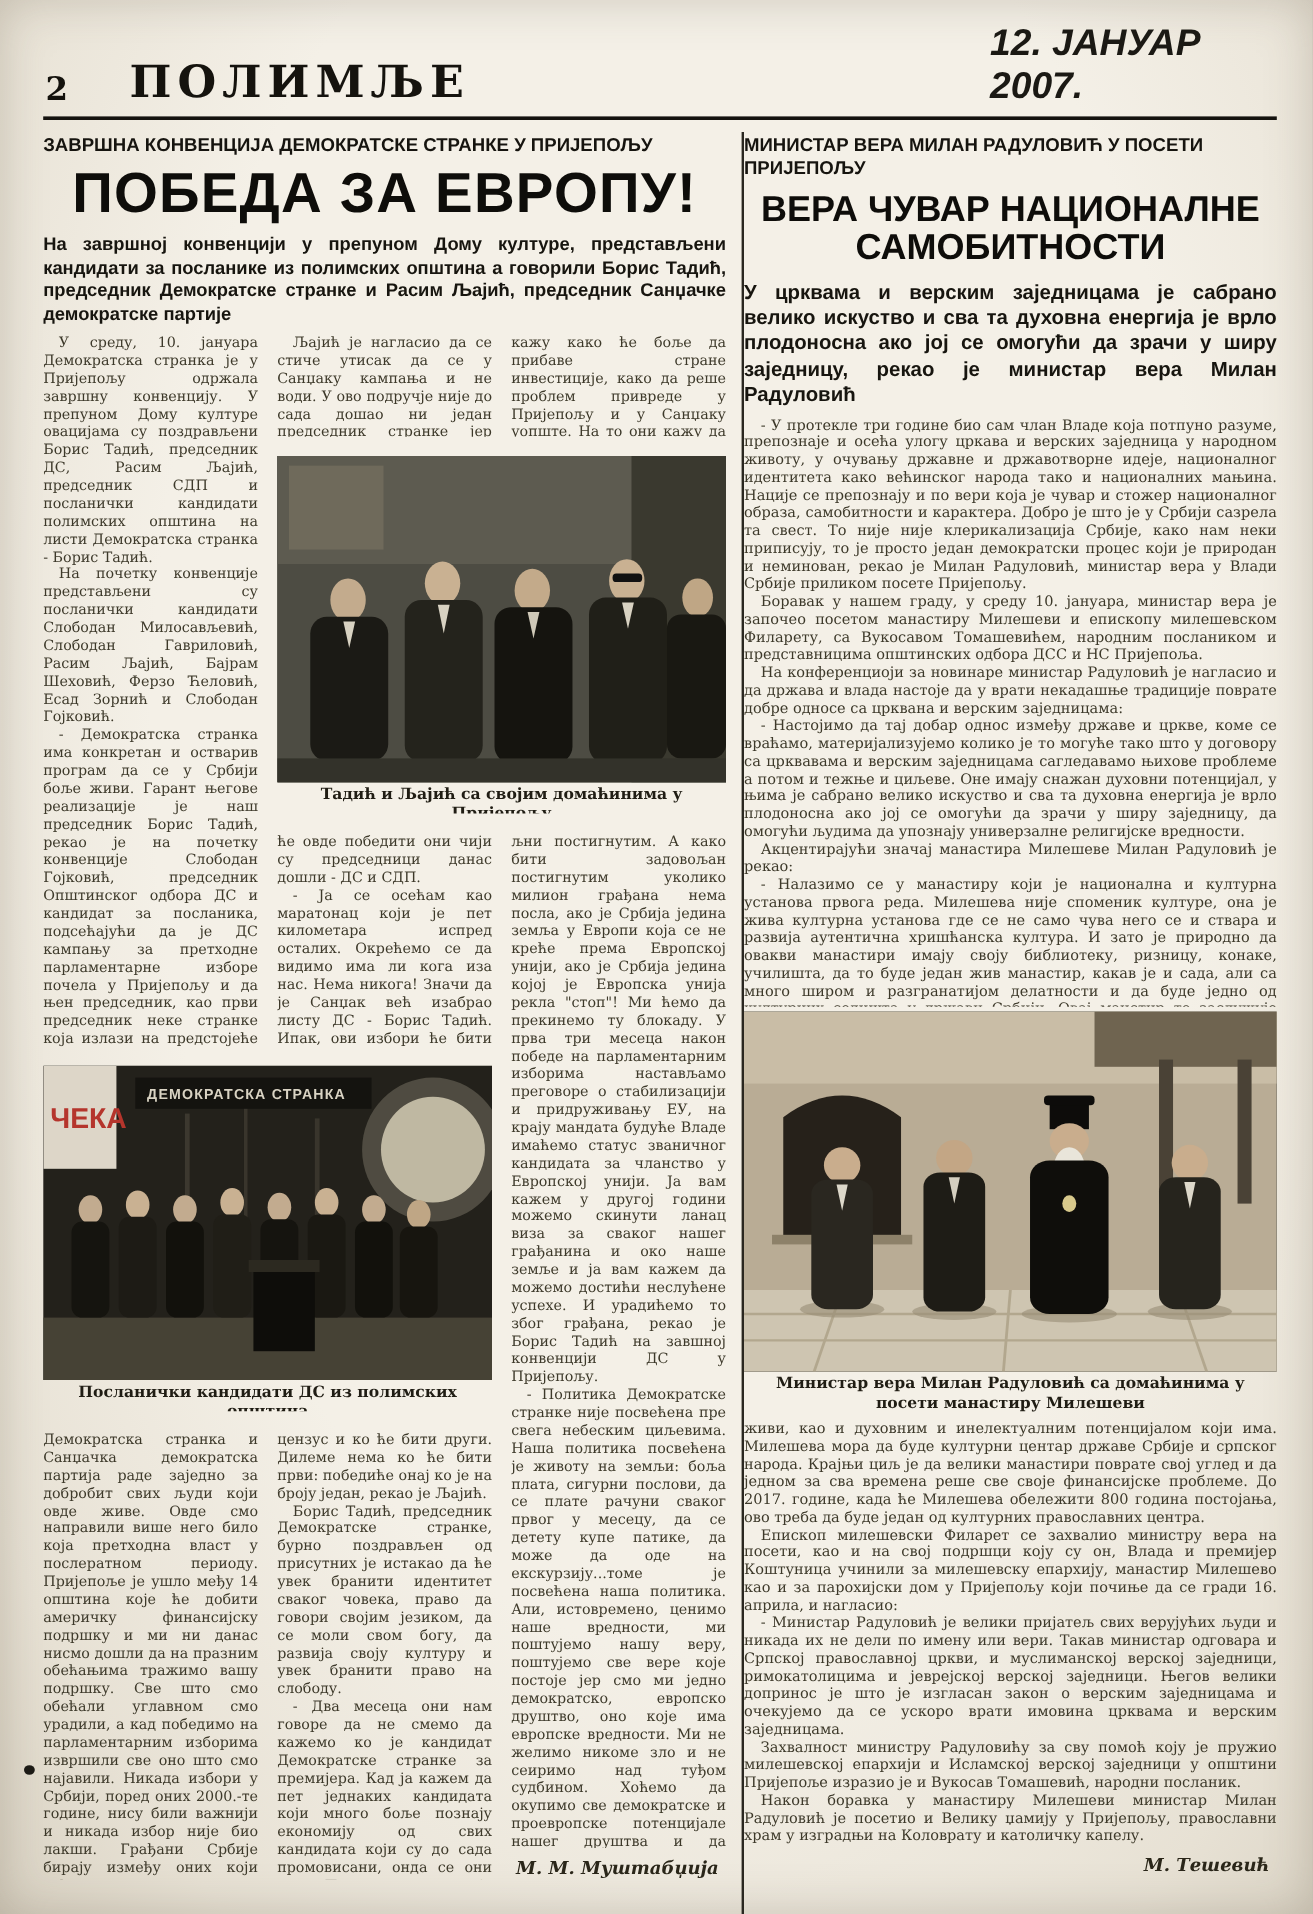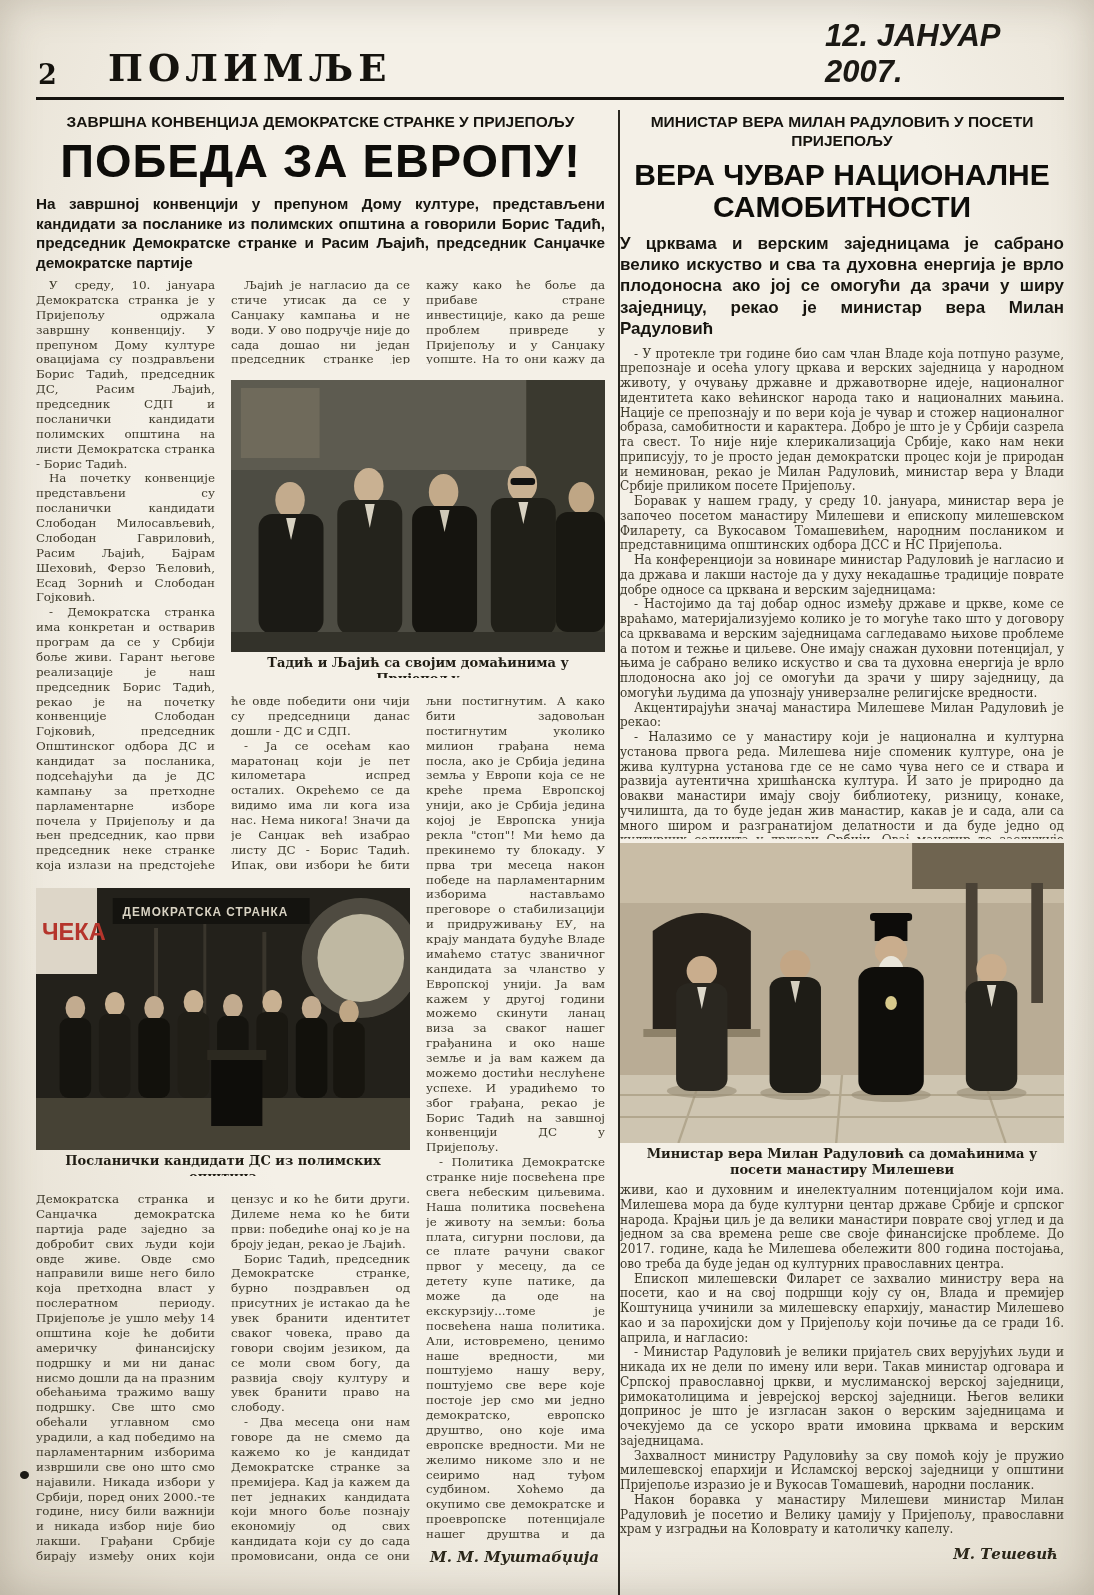--- a/index.html
+++ b/index.html
@@ -42,21 +42,21 @@
     padding-right:13px; border-right:2px solid #2a2720;
     height:1500px; overflow:hidden;
   }
   .right-article {
     flex:1; box-sizing:border-box; 
     height:1500px; overflow:hidden;
   }
   .kicker {
     font-family:"Liberation Sans", sans-serif;
     font-weight:bold; font-size:15.5px; line-height:1.25;
-    text-align:center; color:#16140f; margin:2px 0 6px;
+    text-align:left; color:#16140f; margin:2px 0 6px;
   }
   .headline-l {
     font-family:"Liberation Sans", sans-serif;
     font-weight:900; font-size:47px; line-height:1.0; letter-spacing:1px;
     text-align:center; color:#0e0d0a; margin:2px 0 10px;
   }
   .headline-r {
     font-family:"Liberation Sans", sans-serif;
     font-weight:900; font-size:30px; line-height:1.08;
     text-align:center; color:#0e0d0a; margin:8px 6px 9px;
@@ -255,21 +255,21 @@
     </div>
 
     <div class="right-article">
       <div class="kicker">МИНИСТАР ВЕРА МИЛАН РАДУЛОВИЋ У ПОСЕТИ ПРИЈЕПОЉУ</div>
       <div class="headline-r">ВЕРА ЧУВАР НАЦИОНАЛНЕ САМОБИТНОСТИ</div>
       <div class="lead-r">У црквама и верским заједницама је сабрано велико искуство и сва та духовна енергија је врло плодоносна ако јој се омогући да зрачи у ширу заједницу, рекао је министар вера Милан Радуловић</div>
 
       <div class="r-body r-body-top">
         <p>- У протекле три године био сам члан Владе која потпуно разуме, препознаје и осећа улогу цркава и верских заједница у народном животу, у очувању државне и државотворне идеје, националног идентитета како већинског народа тако и националних мањина. Нације се препознају и по вери која је чувар и стожер националног образа, самобитности и карактера. Добро је што је у Србији сазрела та свест. То није није клерикализација Србије, како нам неки приписују, то је просто један демократски процес који је природан и неминован, рекао је Милан Радуловић, министар вера у Влади Србије приликом посете Пријепољу.</p>
         <p>Боравак у нашем граду, у среду 10. јануара, министар вера је започео посетом манастиру Милешеви и епископу милешевском Филарету, са Вукосавом Томашевићем, народним послаником и представницима општинских одбора ДСС и НС Пријепоља.</p>
-        <p>На конференциоји за новинаре министар Радуловић је нагласио и да држава и лакши настоје да у духу некадашње традиције поврате добре односе са црквана и верским заједницама:</p>
+        <p>На конференциоји за новинаре министар Радуловић је нагласио и да држава и влада настоје да у врати некадашње традиције поврате добре односе са црквана и верским заједницама:</p>
         <p>- Настојимо да тај добар однос између државе и цркве, коме се враћамо, материјализујемо колико је то могуће тако што у договору са црквавама и верским заједницама сагледавамо њихове проблеме а потом и тежње и циљеве. Оне имају снажан духовни потенцијал, у њима је сабрано велико искуство и сва та духовна енергија је врло плодоносна ако јој се омогући да зрачи у ширу заједницу, да омогући људима да упознају универзалне религијске вредности.</p>
         <p>Акцентирајући значај манастира Милешеве Милан Радуловић је рекао:</p>
         <p>- Налазимо се у манастиру који је национална и културна установа првога реда. Милешева није споменик културе, она је жива културна установа где се не само чува него се и ствара и развија аутентична хришћанска култура. И зато је природно да овакви манастири имају своју библиотеку, ризницу, конаке, училишта, да то буде један жив манастир, какав је и сада, али са много широм и разгранатијом делатности и да буде једно од културних седишта у држави Србији. Овај манстир то заслужује својом историјом, пожртвовањем свештенства и монаштва које овде</p>
       </div>
 
       <div>
         <svg class="photo" width="100%" height="300" viewBox="0 0 380 300" preserveAspectRatio="none">
           <rect width="380" height="300" fill="#b9ac95"></rect>
           <rect x="0" y="0" width="380" height="60" fill="#c9bda6"></rect>
 

